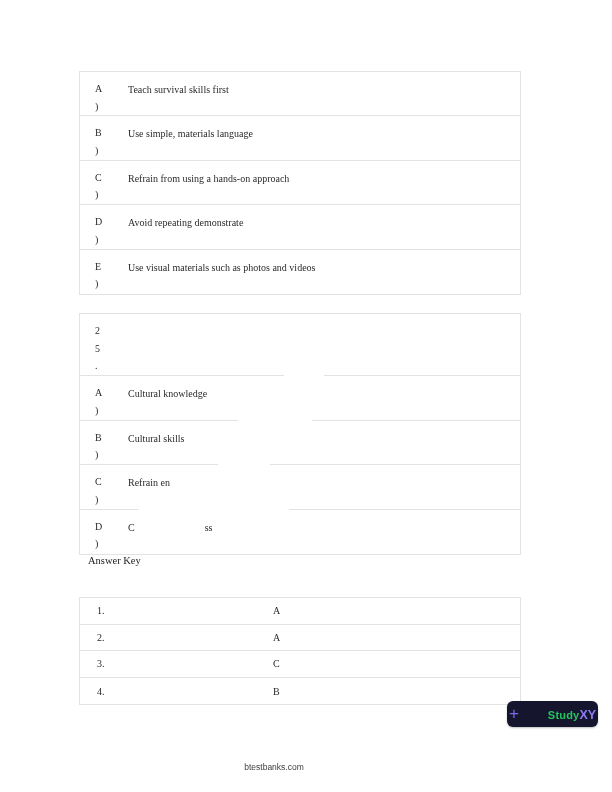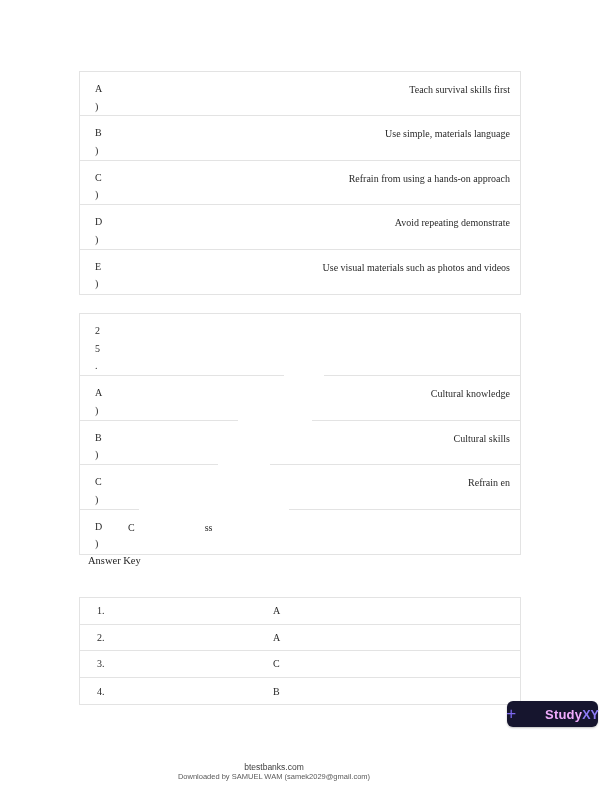--- a/index.html
+++ b/index.html
@@ -13,21 +13,21 @@
     border:1px solid #e3e3e3;box-sizing:border-box;background:#fff;
   }
   .row{display:flex;border-bottom:1px solid #e3e3e3;box-sizing:border-box;}
   .row:last-child{border-bottom:none;}
   .letter{
     width:46px;box-sizing:border-box;padding:8px 0 0 15px;
     white-space:pre-line;font-size:10px;line-height:17.5px;color:#2a2a2a;
   }
   .text{
     flex:1;box-sizing:border-box;padding:8px 10px 0 2px;
-    font-size:10px;line-height:19px;color:#2a2a2a;text-align:right;
+    font-size:10px;line-height:19px;color:#2a2a2a;
   }
   .q-text{white-space:pre-line;}
   
   .tbl-q24{top:71px;}
   .tbl-q24 .row{height:44.4px;}
   .tbl-q25{top:313px;}
   .tbl-q25 .q-row{height:62px;}
   .tbl-q25 .opt{height:44.5px;}
   
   .frag{display:flex;align-items:flex-start;}
@@ -44,21 +44,21 @@
   .ak-ans{font-size:10px;}
   
   .badge{
     position:absolute;left:507px;top:701px;width:91px;height:26px;
     background:#16152e;border-radius:6px;z-index:5;
     display:flex;align-items:center;justify-content:center;gap:5px;
     font-family:"Liberation Sans",sans-serif;
     box-shadow:0 1px 2px rgba(0,0,0,.25);
   }
   .badge .plus{color:#7d68ee;font-size:17px;font-weight:400;line-height:1;margin-top:-1px;}
-  .badge .brand{color:#f0abfc;font-weight:700;font-size:13px;letter-spacing:.2px;margin-left:24px;}
+  .badge .brand{color:#22c55e;font-weight:700;font-size:11px;letter-spacing:.2px;margin-left:24px;}
   .badge .accent{color:#8d7bf5;font-weight:700;font-size:12.5px;}
   
   .footer{position:absolute;left:0;width:548px;text-align:center;
     font-family:"Liberation Sans",sans-serif;}
   .f1{top:762px;font-size:8.5px;color:#3d3d3d;}
   .f2{top:772px;font-size:7.5px;color:#5a5a5a;}
 </style>
 </head>
 <body>
 
@@ -149,15 +149,14 @@
       <div class="ak-ans">B</div>
     </div>
   </div>
 
   <div class="badge">
     <span class="plus">+</span>
     <span><span class="brand">Study</span><span class="accent">XY</span></span>
   </div>
 
   <div class="footer f1">btestbanks.com</div>
-  <div class="footer f2">Downloaded by SAMUEL WAM (samek2029@gmail.com)</div>
 
 </div>
 
 </body></html>

